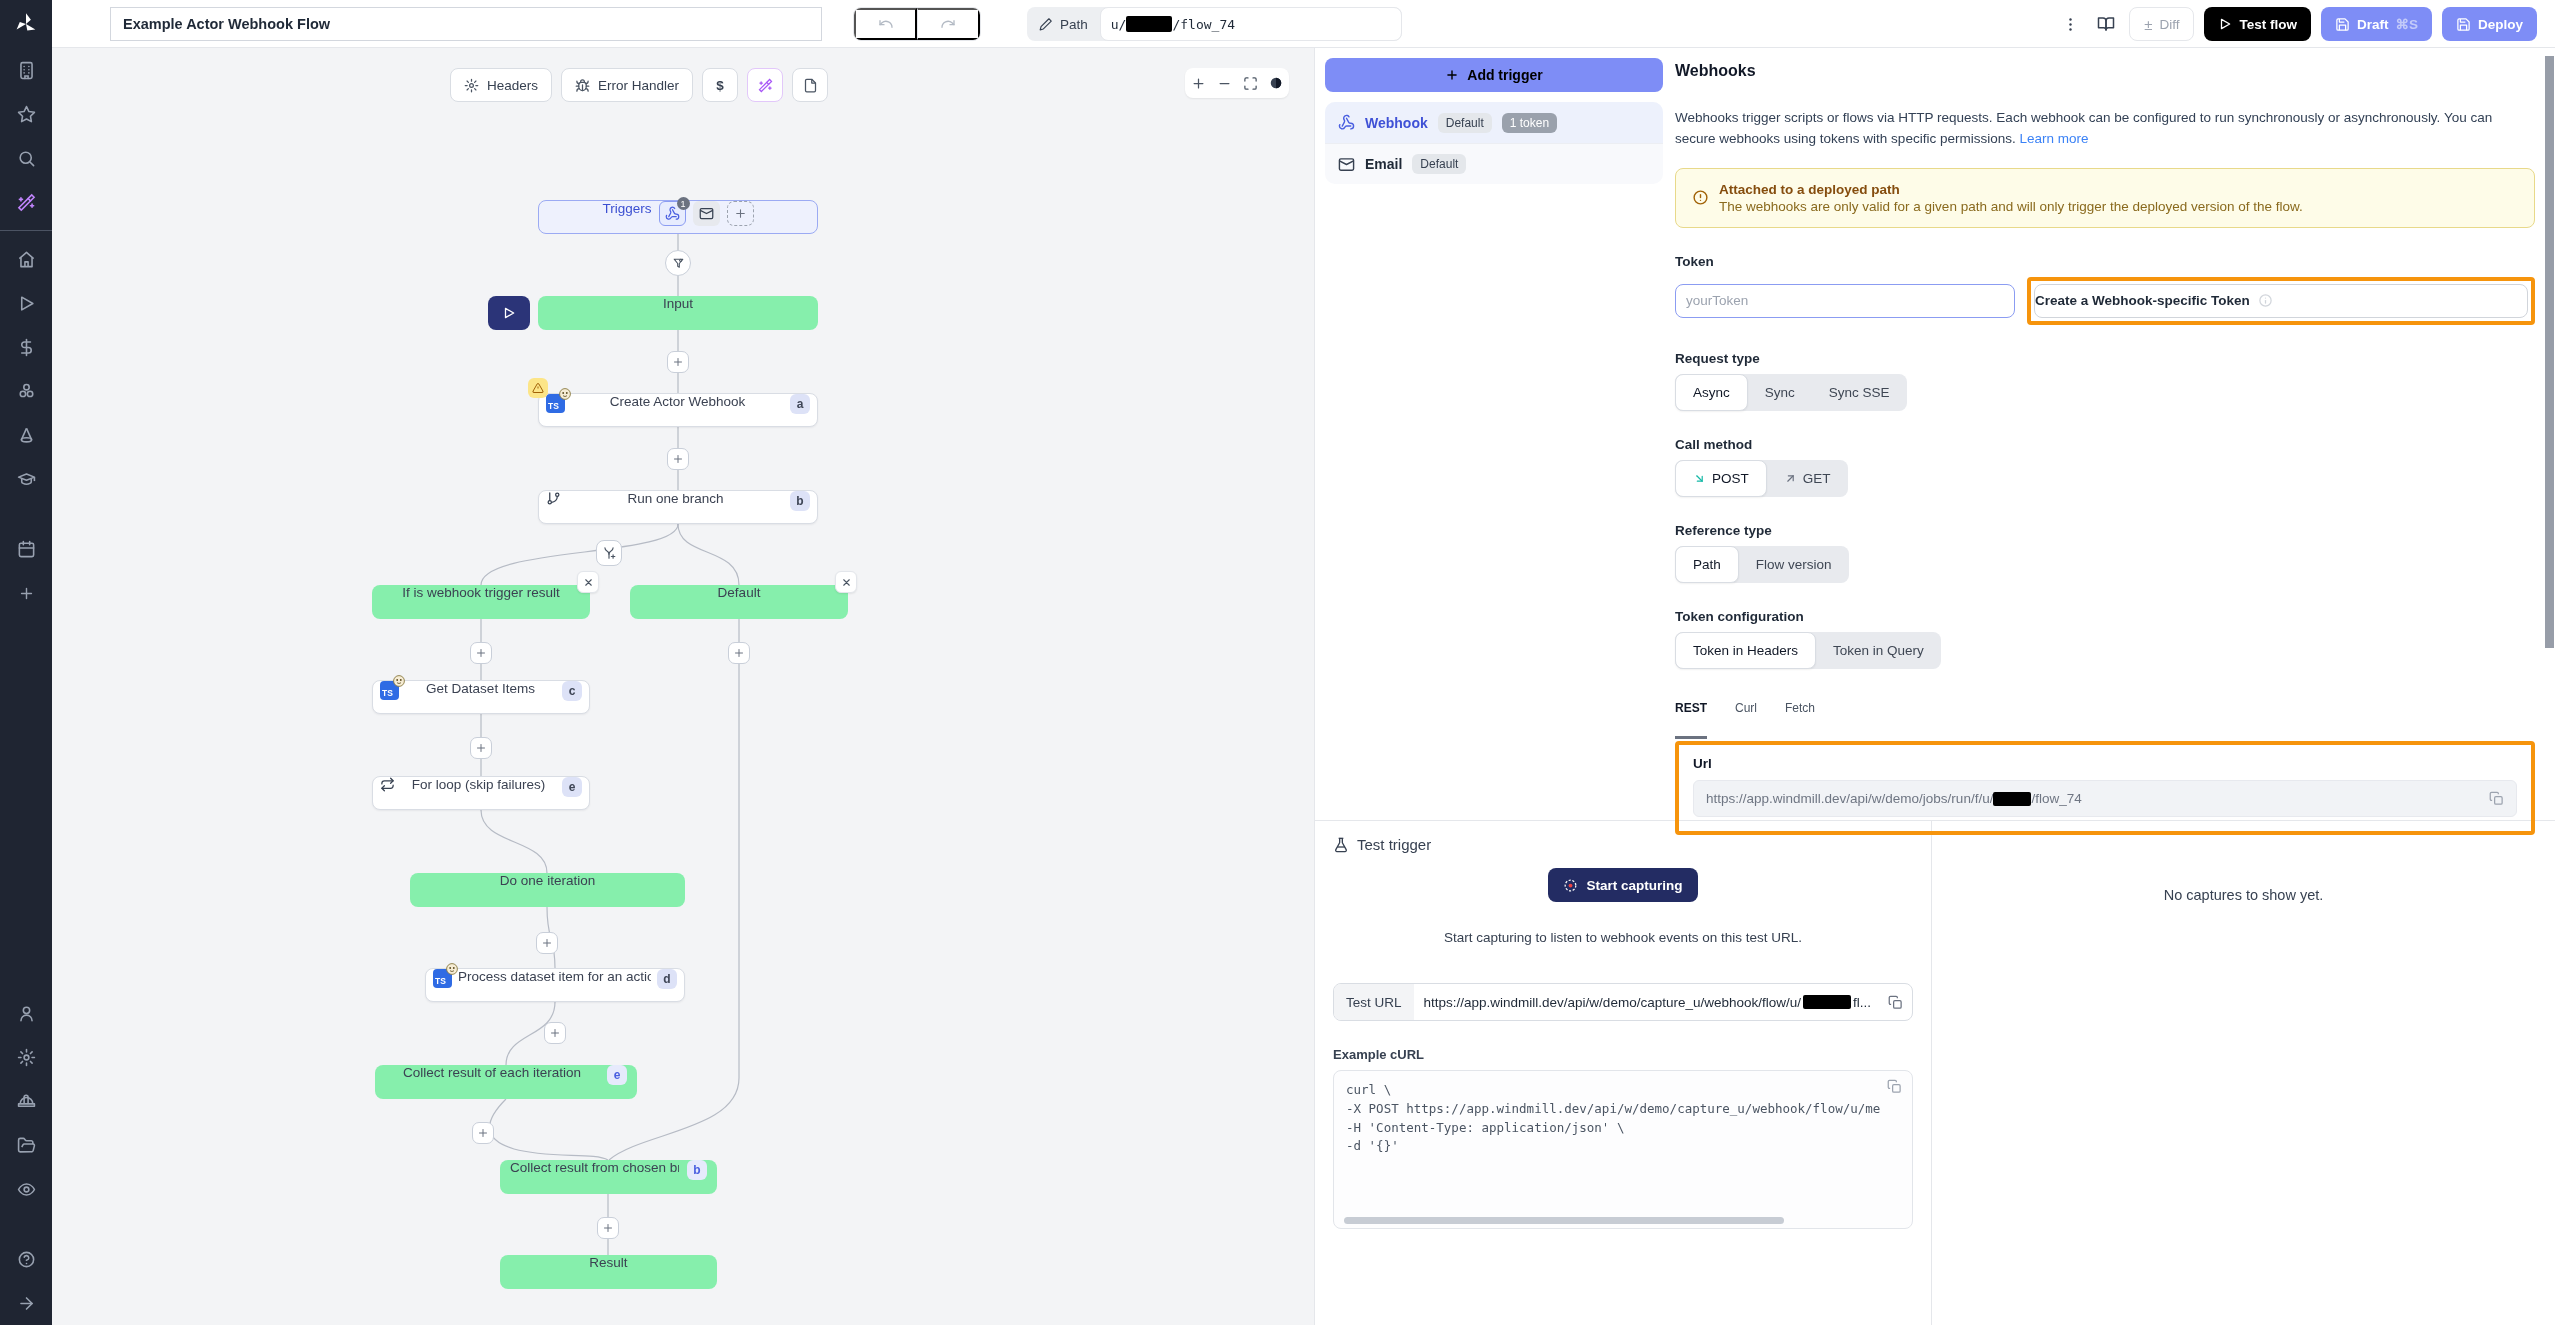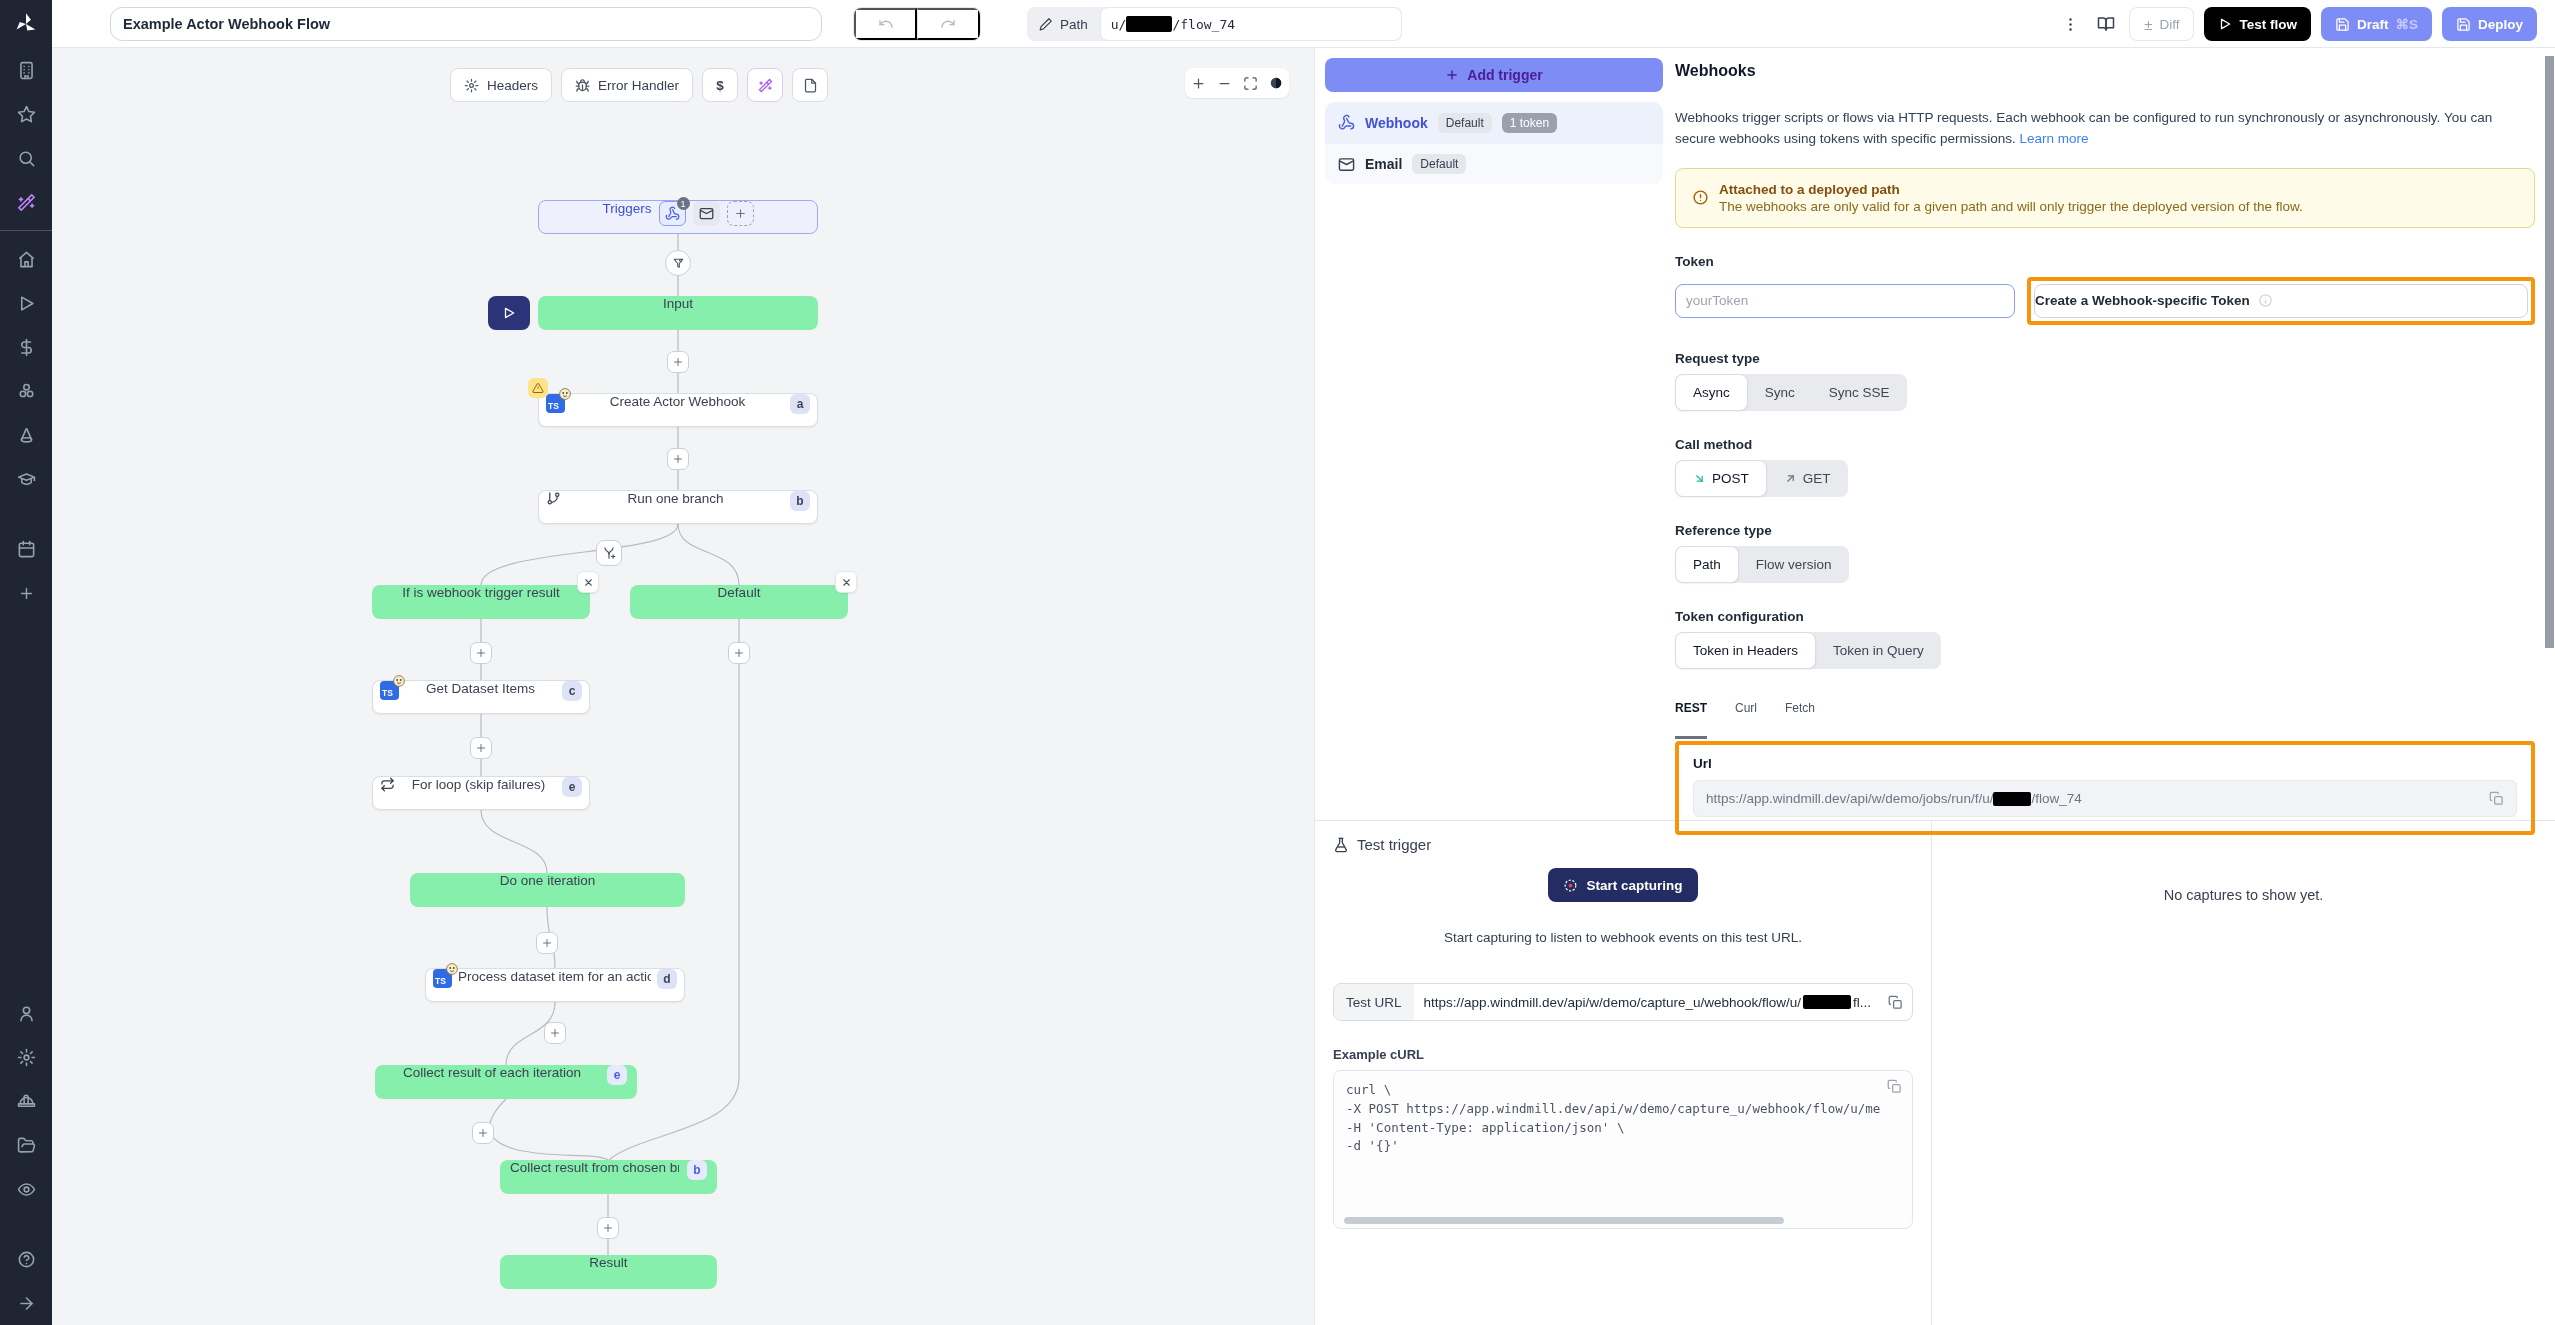--- a/index.html
+++ b/index.html
@@ -11,21 +11,21 @@
   .sidebar { position:absolute; left:0; top:0; width:52px; height:1325px; background:#1f2532; display:flex; flex-direction:column; align-items:center; z-index:40; }
   .logo-box { width:52px; height:48px; display:flex; align-items:center; justify-content:center; }
   .sb-ic { width:52px; height:44px; display:flex; align-items:center; justify-content:center; color:#98a1b0; cursor:pointer; }
   .sb-ic.purple { color:#c084fc; }
   .sb-div { width:52px; border-top:1px solid #4b5363; margin:6px 0; }
   .sb-gap { height:26px; }
   .sb-flex { flex:1; }
 
   
   .topbar { position:absolute; left:52px; top:0; width:2503px; height:48px; background:#fff; border-bottom:1px solid #e5e7eb; z-index:30; }
-  .title-input { position:absolute; left:58px; top:7px; width:712px; height:34px; border:1px solid #d3d7de; border-radius:12px; padding:0 12px; font-family:"Liberation Sans",sans-serif; font-size:14.5px; font-weight:700; color:#1f2937; outline:none; }
+  .title-input { position:absolute; left:58px; top:7px; width:712px; height:34px; border:1px solid #d3d7de; border-radius:0; padding:0 12px; font-family:"Liberation Sans",sans-serif; font-size:14.5px; font-weight:700; color:#1f2937; outline:none; }
   .undo-group { position:absolute; left:801px; top:7px; height:34px; display:flex; border:1px solid #e5e7eb; border-radius:8px; overflow:hidden; }
   .undo-group .ub { width:63px; display:flex; align-items:center; justify-content:center; color:#b3bac4; background:#fff; cursor:pointer; }
   .undo-group .ub + .ub { border-left:1px solid #e5e7eb; }
   .path-widget { position:absolute; left:975px; top:7px; height:34px; display:flex; align-items:center; background:#edeff2; border-radius:8px; }
   .path-left { display:flex; align-items:center; gap:7px; padding:0 12px; color:#374151; font-size:13.5px; }
   .path-input { height:34px; width:302px; background:#fff; border:1px solid #e5e7eb; border-radius:8px; display:flex; align-items:center; padding:0 10px; font-family:"DejaVu Sans Mono",monospace; font-size:13px; color:#1f2937; }
   .hdr-right { position:absolute; right:18px; top:7px; height:34px; display:flex; align-items:center; gap:10px; }
   .icbtn { background:none; border:none; color:#374151; cursor:pointer; display:flex; align-items:center; padding:4px; }
   .btn { height:34px; border-radius:8px; display:inline-flex; align-items:center; gap:7px; font-family:"Liberation Sans",sans-serif; font-size:13.5px; padding:0 14px; cursor:pointer; border:none; }
   .btn-diff { background:#fff; border:1px solid #e5e7eb; color:#9ca3af; font-weight:500; }
@@ -64,21 +64,21 @@
   .play-node { position:absolute; left:436px; top:248px; width:42px; height:34px; background:#2b3478; border-radius:8px; display:flex; align-items:center; justify-content:center; color:#fff; cursor:pointer; z-index:3; }
   .warn-badge { position:absolute; left:476px; top:330px; width:20px; height:20px; background:#fce588; border-radius:6px; display:flex; align-items:center; justify-content:center; color:#a16207; z-index:5; }
   .ts-ic { position:relative; width:19px; height:19px; background:#2f6be4; border-radius:4px; color:#fff; font-size:8.5px; font-weight:700; display:flex; align-items:flex-end; justify-content:flex-start; padding:2px 2px; flex:none; }
   .actor-ov { position:absolute; top:-6px; right:-6px; }
   .step-ic { color:#374151; flex:none; display:flex; }
 
   
   .right { position:absolute; left:1315px; top:48px; width:1240px; height:1277px; background:#fff; }
   .right-top { height:772px; display:flex; position:relative; }
   .trigger-col { width:350px; padding:10px 0 0 10px; }
-  .add-trigger { width:338px; height:34px; background:#7e8df6; color:#4c1d95; border:none; border-radius:8px; font-family:"Liberation Sans",sans-serif; font-size:14px; font-weight:700; display:flex; align-items:center; justify-content:center; gap:8px; cursor:pointer; }
+  .add-trigger { width:338px; height:34px; background:#7e8df6; color:#000000; border:none; border-radius:8px; font-family:"Liberation Sans",sans-serif; font-size:14px; font-weight:700; display:flex; align-items:center; justify-content:center; gap:8px; cursor:pointer; }
   .trig-list { margin-top:10px; width:338px; background:#f8f9fc; border-radius:10px; overflow:hidden; }
   .trig-row { height:41px; display:flex; align-items:center; gap:10px; padding:0 13px; font-size:14px; cursor:pointer; }
   .trig-row.sel { background:#edf1fc; }
   .trig-row + .trig-row { border-top:1px solid #eceef3; }
   .trig-name { font-weight:600; color:#1f2937; }
   .trig-name.blue { color:#3f51d6; }
   .pill { font-size:12px; padding:3px 8px; border-radius:6px; background:#e4e7eb; color:#374151; }
   .pill.dark { background:#9aa1ac; color:#fff; }
 
   .details { flex:1; padding:14px 20px 0 10px; position:relative; }

